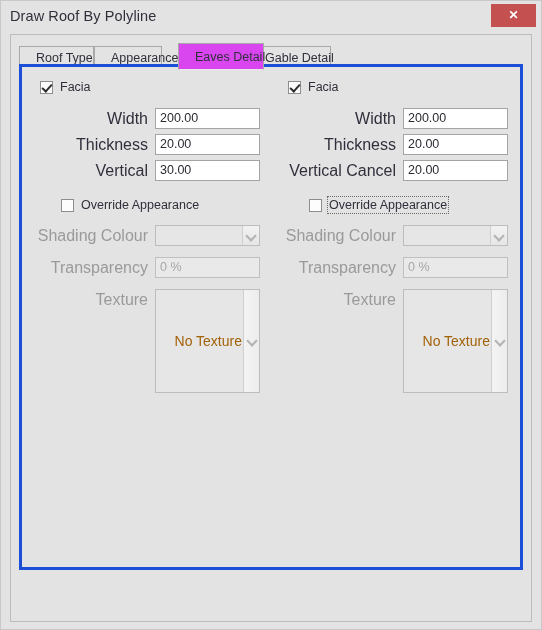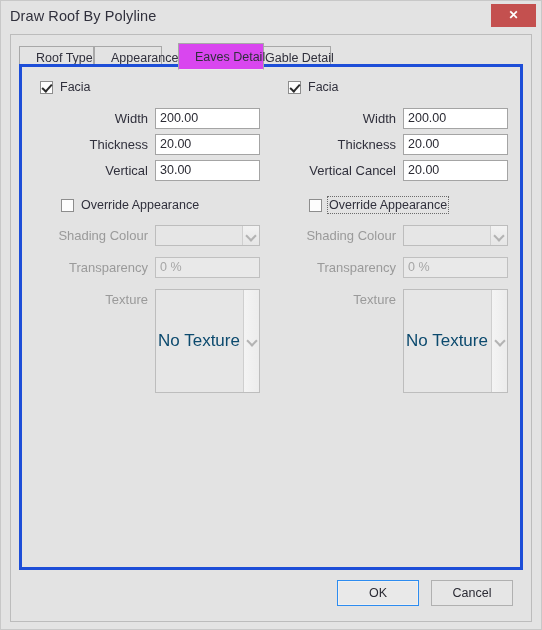--- a/index.html
+++ b/index.html
@@ -183,21 +183,21 @@
     height: 21px;
   }
   .row-label {
     position: absolute;
     right: 100%;
     margin-right: 7px;
     top: 0;
     height: 21px;
     line-height: 21px;
     white-space: nowrap;
-    font-size: 13px;
+    font-size: 16px;
     color: #30303c;
     text-align: center;
   }
   .row-label.dim { color: #9a9a9a; }
 
   .textbox {
     position: absolute;
     left: 0; top: 0;
     width: 105px;
     height: 21px;
@@ -258,23 +258,23 @@
     box-sizing: border-box;
     border: 1px solid #bdbdbd;
     background: #e6e6e6;
   }
   .texture-inner {
     position: absolute;
     left: 0; top: 0;
     right: 17px;
     bottom: 0;
     line-height: 102px;
-    text-align: center;
-    font-size: 17px;
-    color: #0c4a6e;
+    text-align: right;
+    font-size: 14px;
+    color: #a16207;
     white-space: nowrap;
   }
   .texture-arrow {
     position: absolute;
     right: 0; top: 0;
     width: 16px;
     height: 102px;
     border-left: 1px solid #cfcfcf;
     background: linear-gradient(to right, #f4f4f4, #ececec);
     box-sizing: border-box;
@@ -432,16 +432,14 @@
             <span class="texture-arrow">
               <span class="chev"></span>
             </span>
           </div>
         </div>
       </div>
 
     </div>
   </div>
 
-  <button class="btn default" id="ok-button">OK</button>
-  <button class="btn" id="cancel-button">Cancel</button>
 
 </div>
 
 </body></html>

